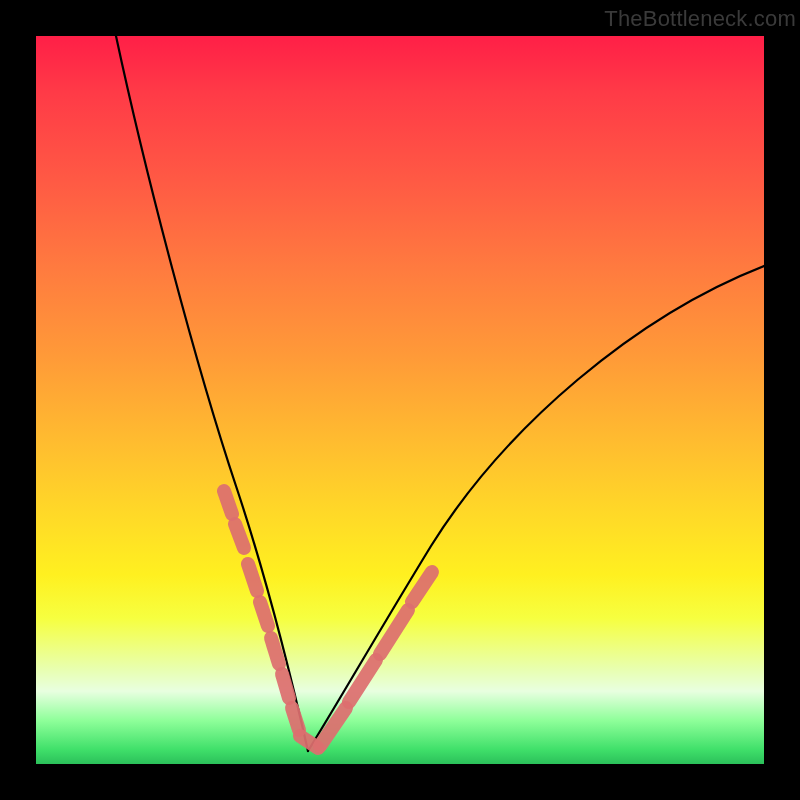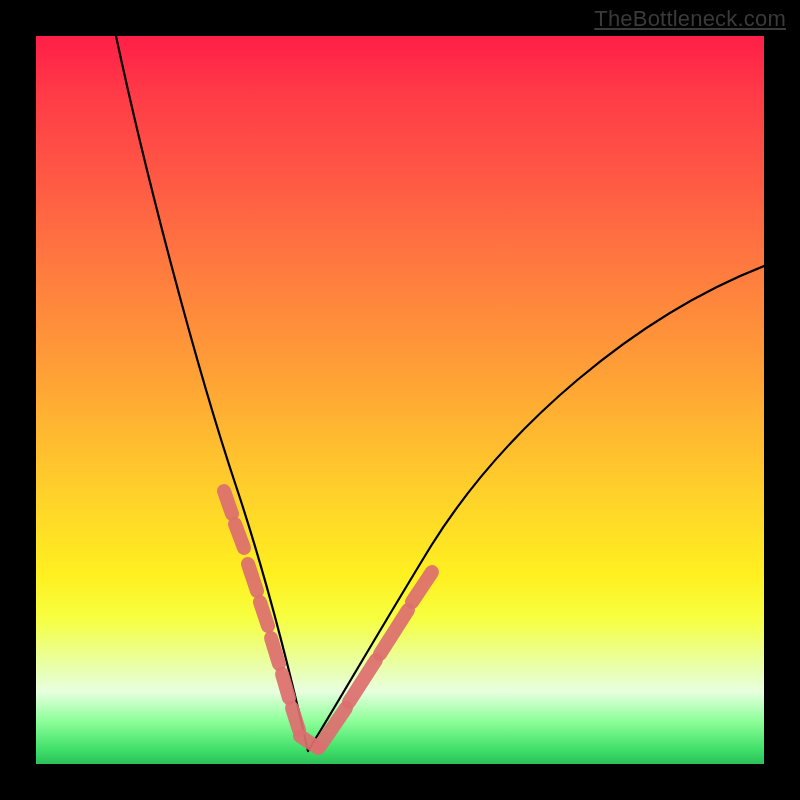--- a/index.html
+++ b/index.html
@@ -38,27 +38,26 @@
       #e8ffe0 90%,
       #8fff9a 94%,
       #40e06a 98%,
       #2bc05a 100%
     );
     overflow: hidden;
   }
   .watermark {
     position: absolute;
     top: 6px;
-    right: 14px;
+    right: 4px;
     color: #3a3a3a;
     font-size: 22px;
     font-weight: 500;
     letter-spacing: 0.2px;
     z-index: 5;
-    text-decoration: underline;
   }
   svg.curves {
     position: absolute;
     inset: 0;
     width: 100%;
     height: 100%;
   }
   .curve {
     fill: none;
     stroke: #000;

